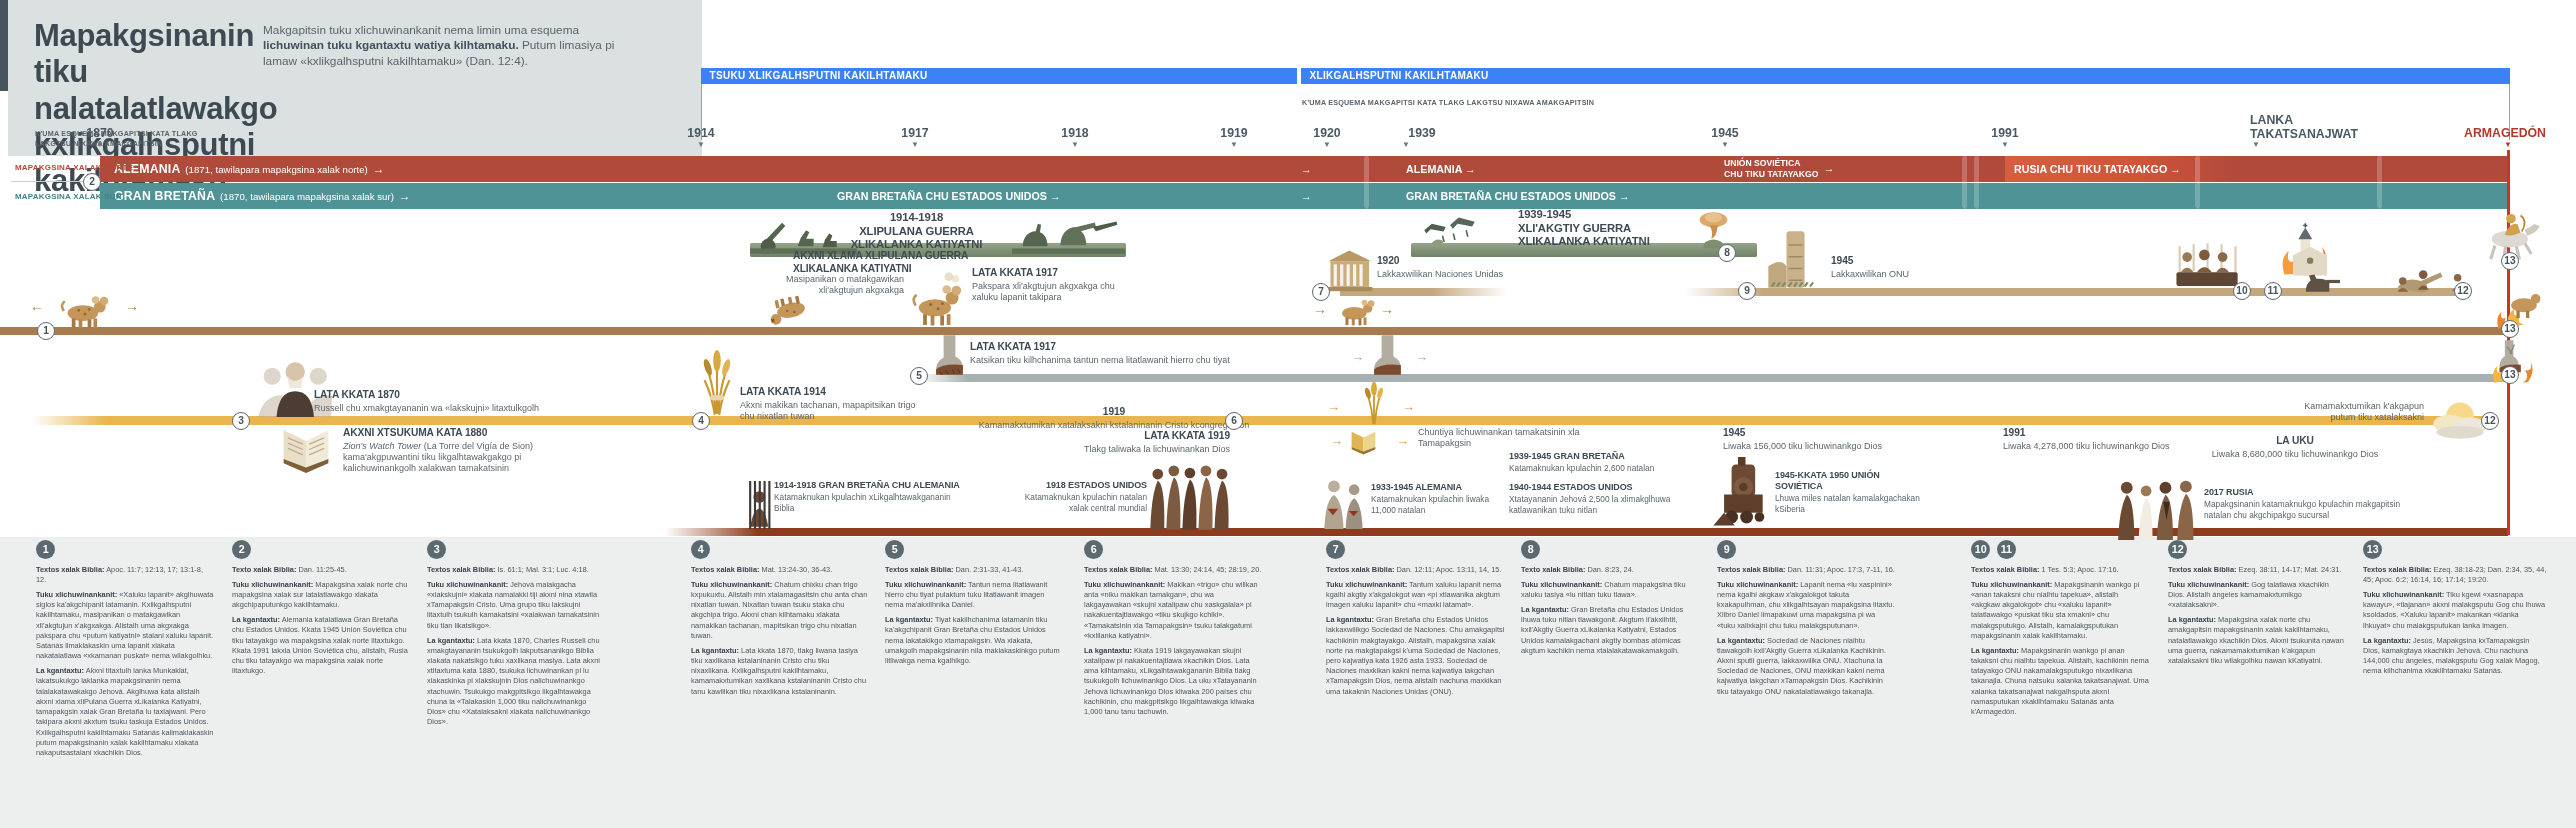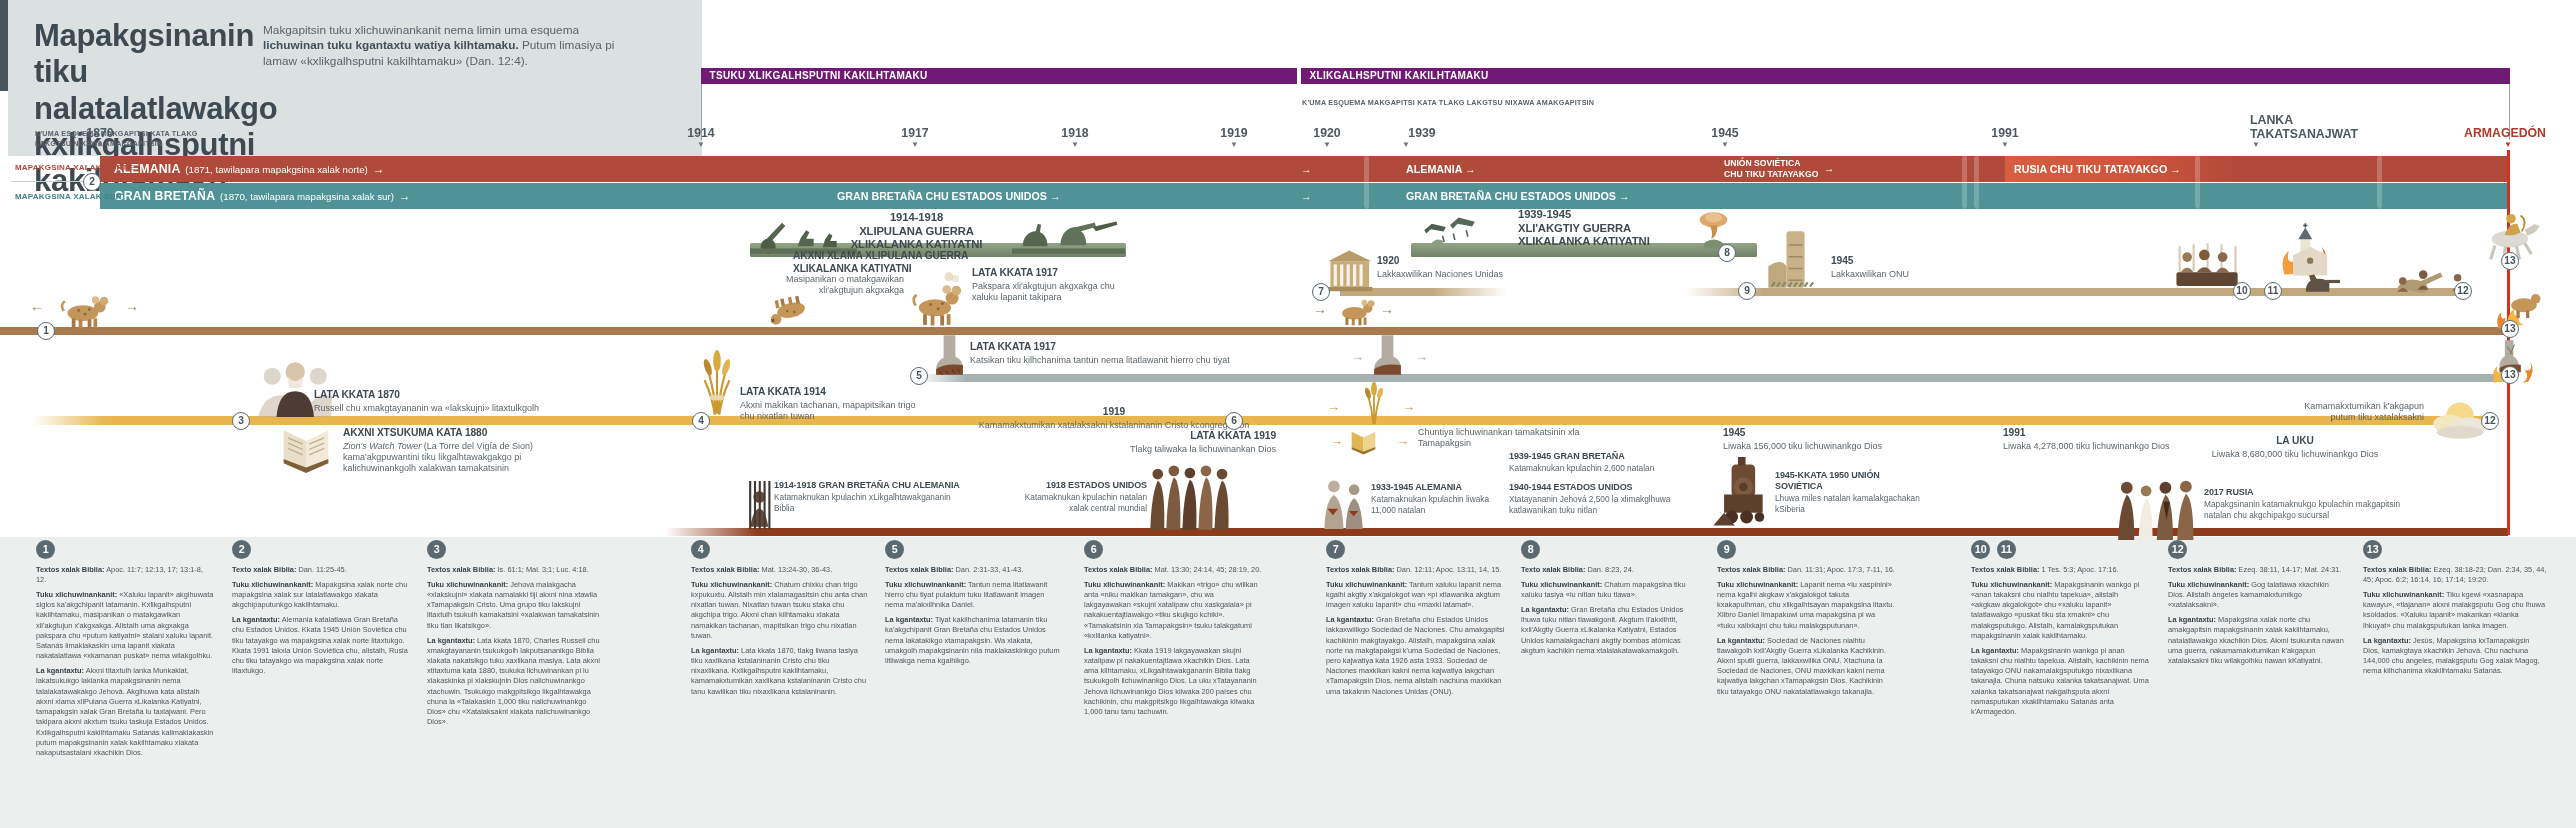--- a/index.html
+++ b/index.html
@@ -10,21 +10,21 @@
   #accent{left:0;top:0;width:7.5px;height:91px;background:#47545c;}
   #panel{left:7.5px;top:0;width:694px;height:156px;background:#dbe0e1;}
   #title{left:34px;top:18px;width:215px;font-size:31px;line-height:1.17;font-weight:bold;
          color:#3d4a52;letter-spacing:-0.3px;}
   #intro{left:263px;top:22.5px;width:370px;font-size:11.8px;line-height:1.35;color:#5a646b;}
   #intro b{color:#42505a;}
   .note{font-size:7.2px;line-height:1.45;font-weight:bold;color:#5a646b;letter-spacing:0.2px;}
   #note-left{left:35px;top:129px;width:166px;}
   #note-right{left:1302px;top:98px;width:429px;}
   
-  .era{top:68px;height:16px;background:#701a75;color:#fff;font-size:10px;font-weight:bold;
+  .era{top:68px;height:16px;background:#3b82f6;color:#fff;font-size:10px;font-weight:bold;
        letter-spacing:0.3px;line-height:16px;white-space:nowrap;padding-left:8.6px;box-sizing:border-box;}
   .tick-line{top:84px;width:1.1px;height:56px;background:#97a1a6;}
   
   .yr{top:126px;transform:translateX(-50%);font-size:12.3px;font-weight:bold;color:#4a5962;white-space:nowrap;}
   .yr-tri{top:140px;transform:translateX(-50%);font-size:8px;color:#6a767c;}
   #trib{left:2250px;top:113px;width:97px;font-size:12.3px;font-weight:bold;color:#4a5962;line-height:1.15;}
   #armageddon{left:2464px;top:126px;font-size:12.3px;font-weight:bold;color:#b0392b;}
   #arma-tri{left:2508px;top:140px;color:#c53527;}
   
   #north-bar{left:100px;top:156px;width:2410px;height:26px;background:#b04a3b;}
@@ -403,21 +403,21 @@
   </svg>
   <div class="t" style="left:740px;top:386px;width:182px;">
     <span class="h">LATA KKATA 1914</span>
     <span>Akxni makikan tachanan, mapapitsikan trigo chu nixatlan tuwan</span>
   </div>
 
   <div class="t center" style="left:969px;top:406px;width:290px;">
     <span class="h">1919</span>
     <span>Kamamakxtumikan xatalaksakni kstalaninanin Cristo kcongregación</span>
   </div>
-  <div class="t right" style="left:1118px;top:430px;width:158px;">
+  <div class="t right" style="left:1072px;top:430px;width:158px;">
     <span class="h">LATA KKATA 1919</span>
     <span>Tlakg taliwaka la lichuwinankan Dios</span>
   </div>
 
   <div class="abs flow-ar ar-or" style="left:1327px;top:399px;">→</div>
   <svg style="left:1358px;top:381px;" width="32" height="46" viewBox="0 0 70 128">
     <path d="M35 40 v80 M20 46 Q30 80 33 120 M50 46 Q40 80 37 120" stroke="#c9982f" stroke-width="5" fill="none"></path>
     <ellipse cx="35" cy="22" rx="8" ry="20" fill="#d8a93c"></ellipse>
       <ellipse cx="18" cy="34" rx="7" ry="16" fill="#b8892e" transform="rotate(-18 18 34)"></ellipse>
     <ellipse cx="52" cy="34" rx="7" ry="16" fill="#e0b453" transform="rotate(18 52 34)"></ellipse>

